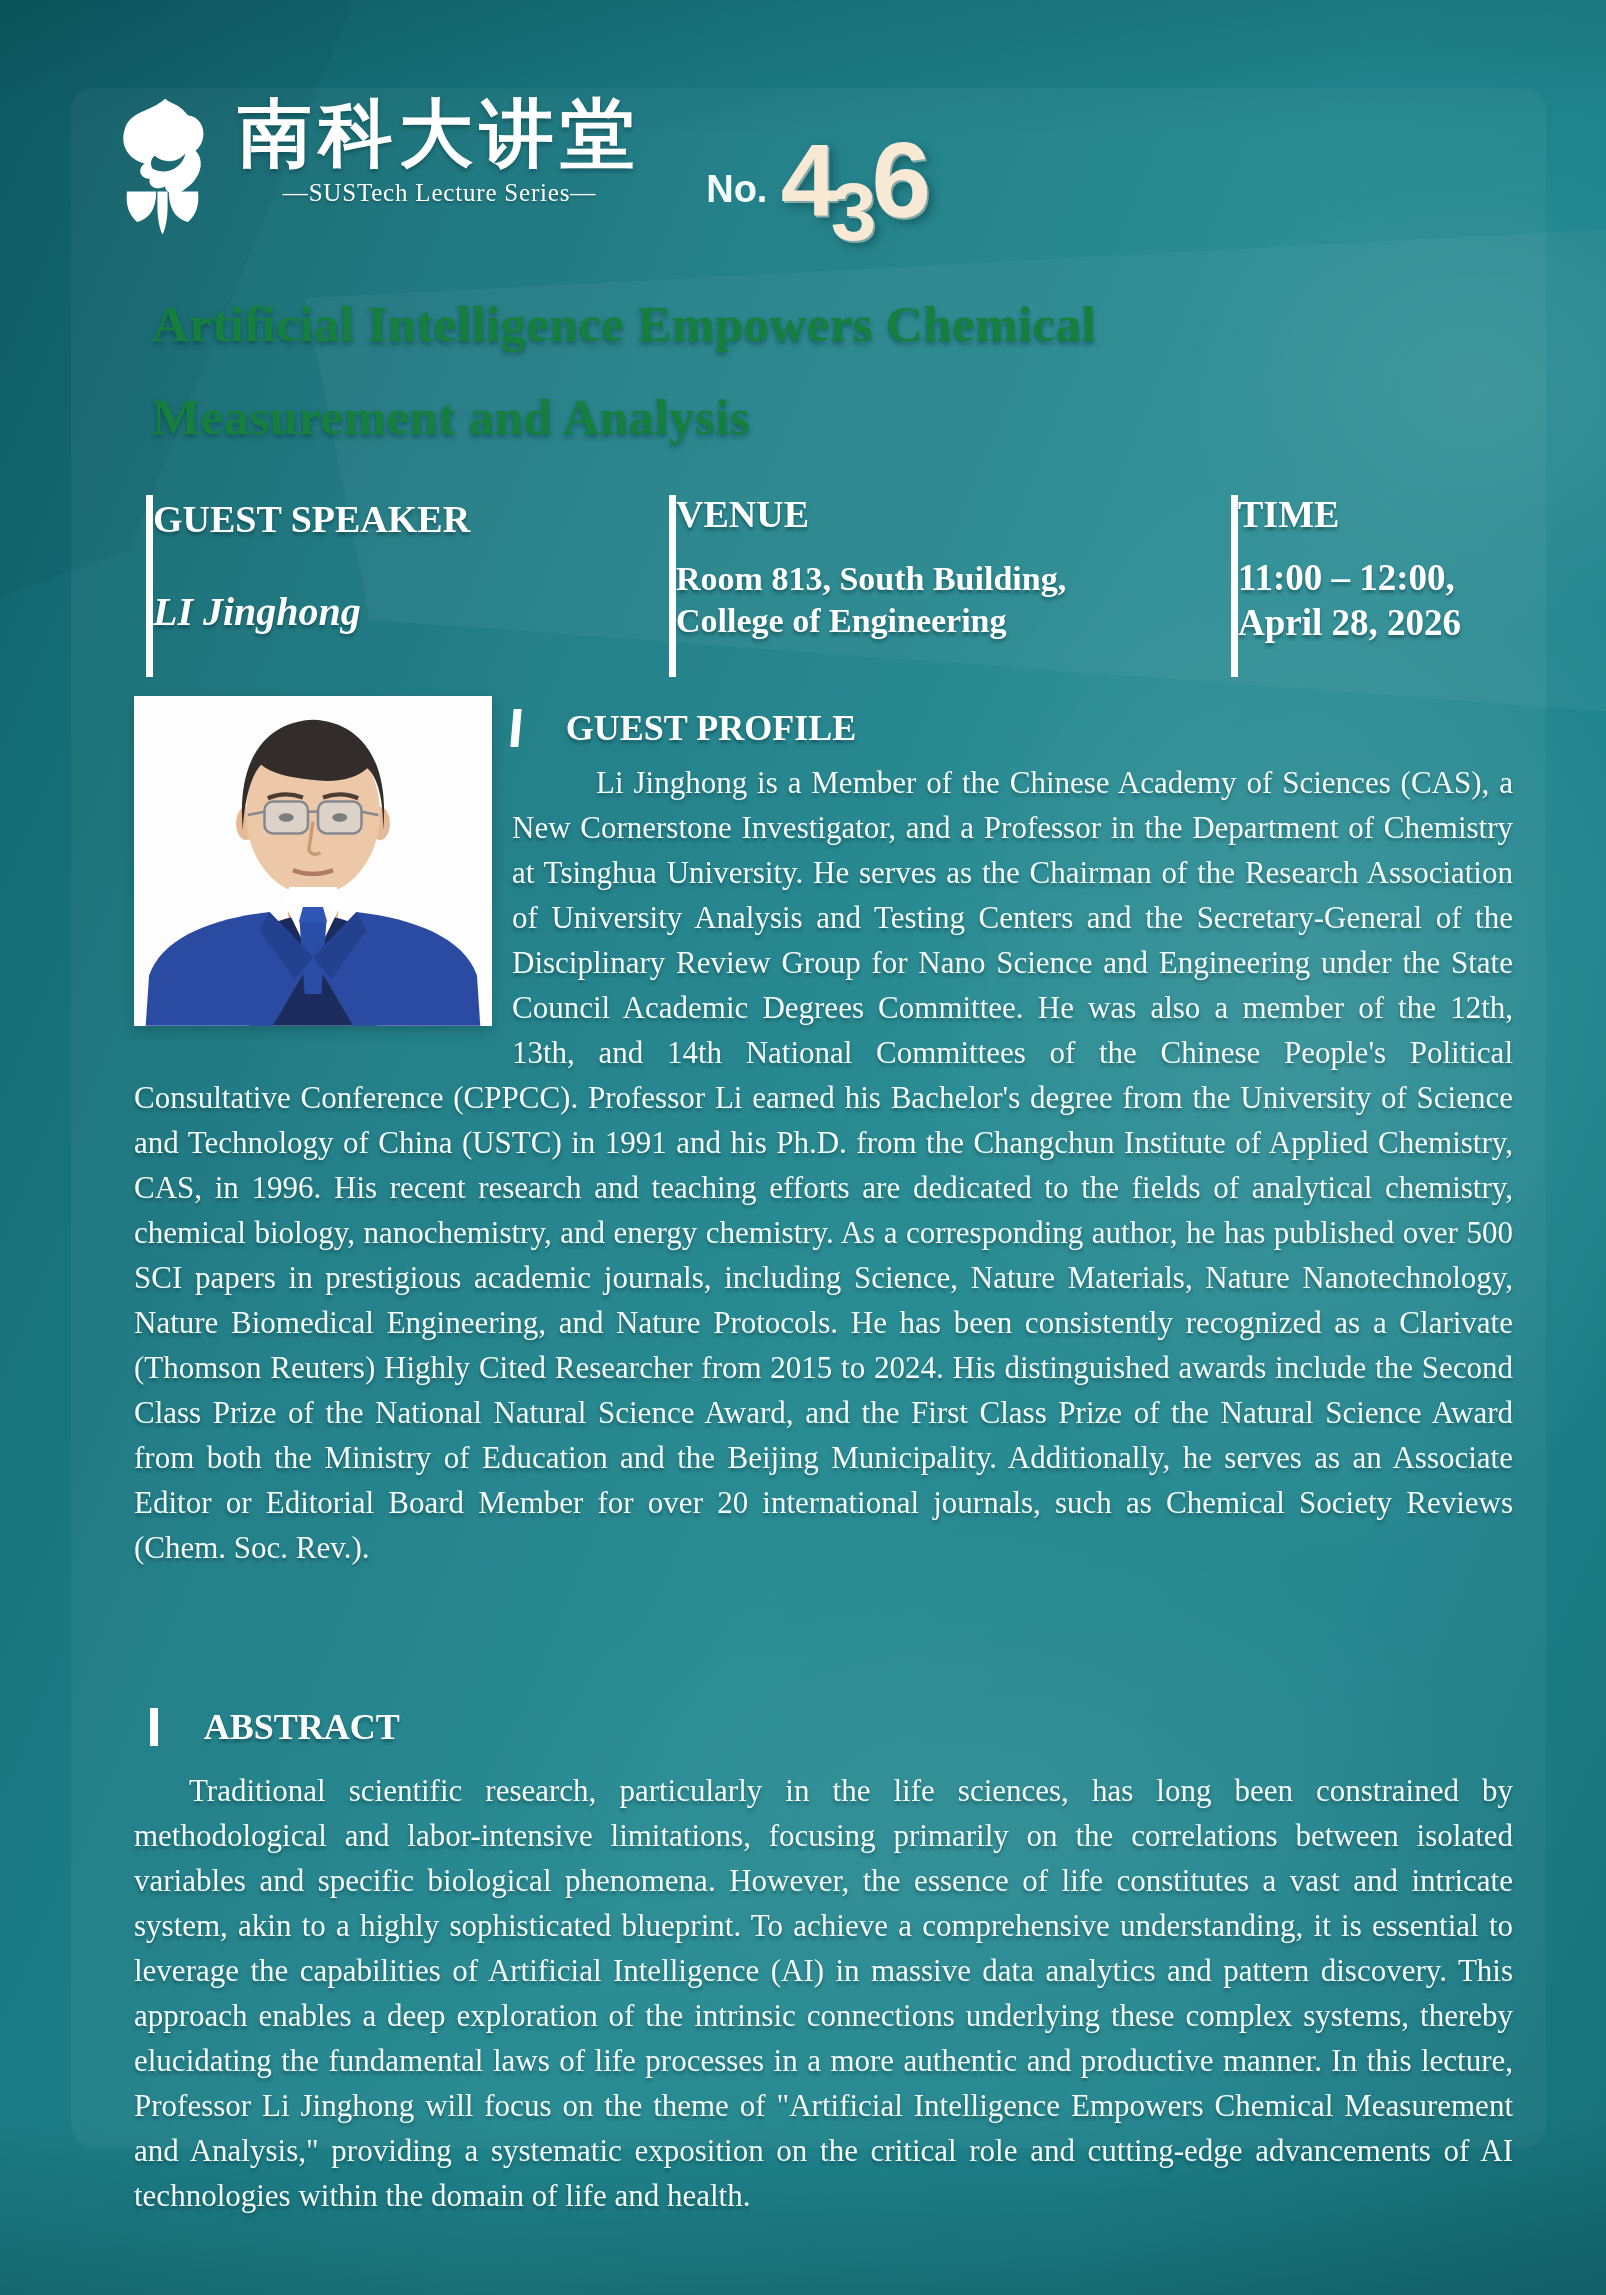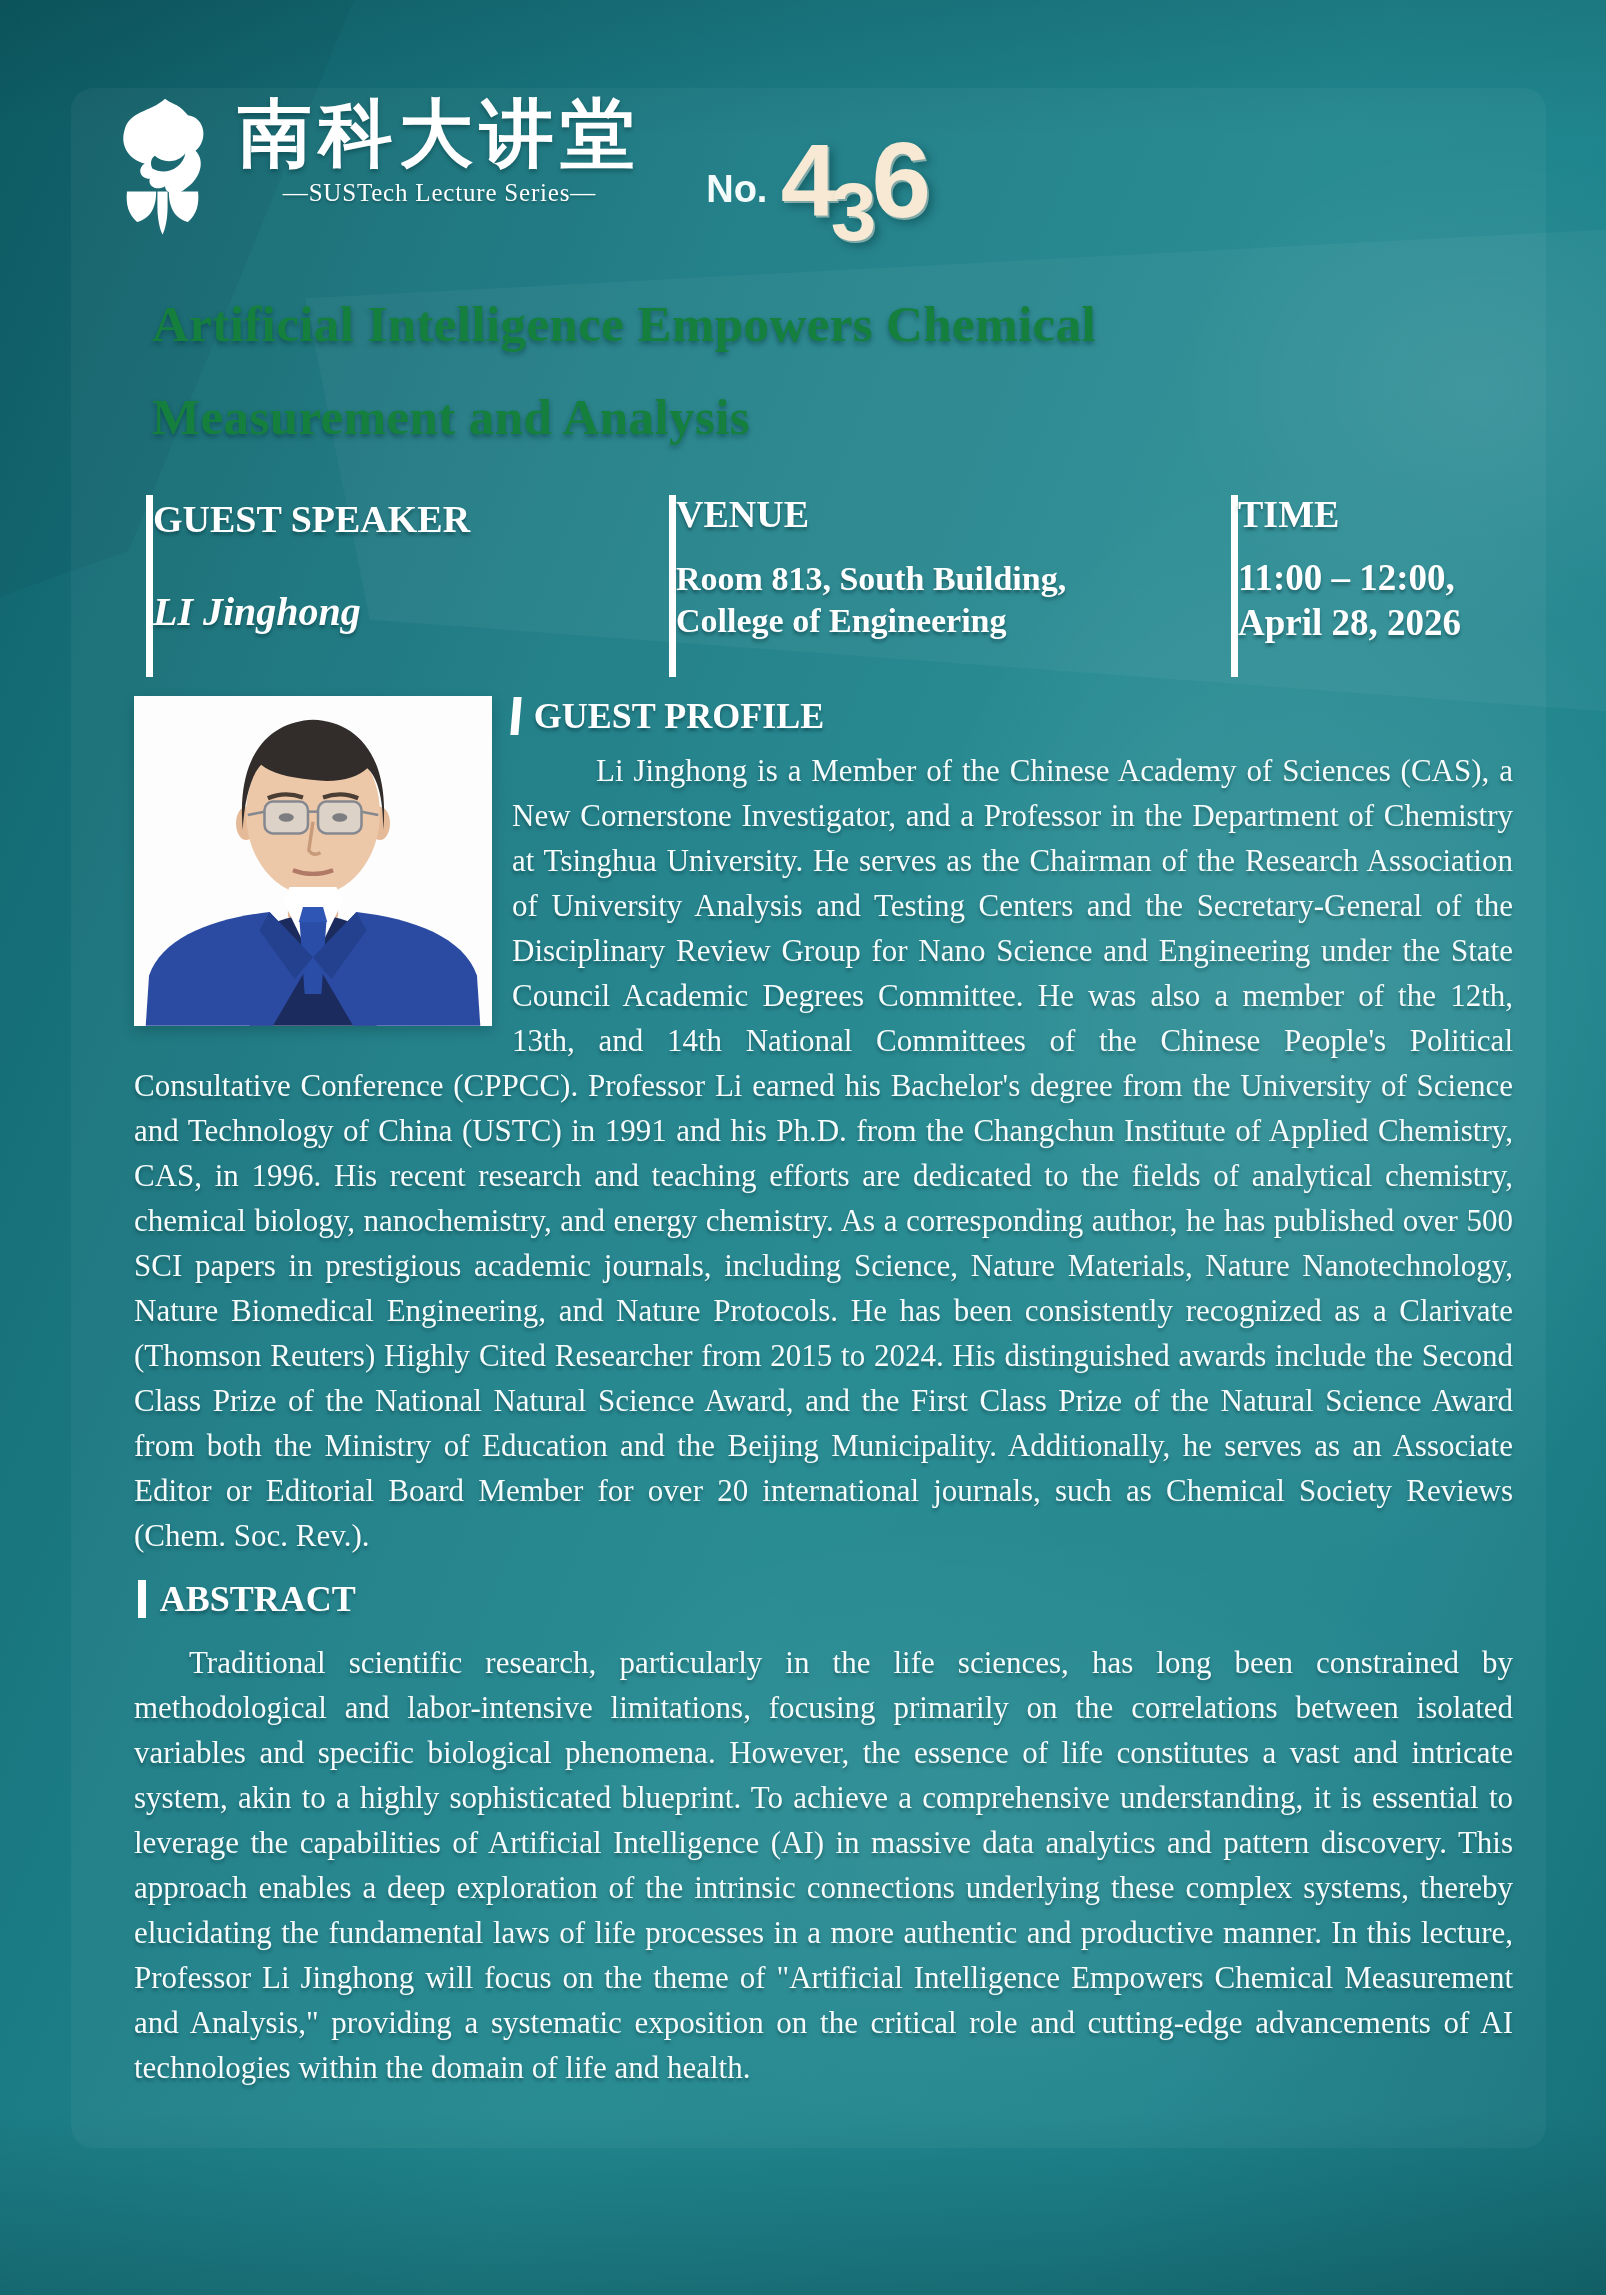--- a/index.html
+++ b/index.html
@@ -48,35 +48,35 @@
   .col-venue{width:562px;}
   .col-time{width:301px;}
   .info-label{font-size:38px;font-weight:bold;line-height:1;margin:5px 0 0 0;
     text-shadow:0 2.5px 3.3px rgba(0,45,50,0.45);white-space:nowrap;}
   .col-venue .info-label,.col-time .info-label{margin-top:0;}
   .speaker-name{font-size:40px;font-weight:bold;margin-top:50px;text-shadow:0 2.5px 3.3px rgba(0,45,50,0.45);font-style:italic;}
   .venue-text{font-size:34px;font-weight:bold;line-height:42px;margin-top:25px;text-shadow:0 2.5px 3.3px rgba(0,45,50,0.45);}
   .time-text{font-size:37px;font-weight:bold;line-height:45px;margin-top:22px;text-shadow:0 2.5px 3.3px rgba(0,45,50,0.45);}
 
   
-  .section-heading{font-size:36px;font-weight:bold;margin:4px;line-height:1;
-    text-shadow:0 2.5px 3.3px rgba(0,45,50,0.45);display:flex;align-items:center;}
+  .section-heading{font-size:36px;font-weight:bold;margin:16px;line-height:1;
+    text-shadow:0 2.5px 3.3px rgba(0,45,50,0.45);display:flex;align-items:center;gap:32px;}
   .heading-bar{display:inline-block;width:8.4px;height:38px;background:#ffffff;margin-right:13.4px;flex:0 0 auto;}
   .bar-skew{transform:skewX(-5deg);}
 
   .profile{position:absolute;left:134px;top:693px;width:1379px;}
   .photo{float:left;width:358px;height:330px;margin:3.3px 20px 8.4px 0;background:#fdfdfd;
     box-shadow:0 5px 11.7px rgba(0,40,45,0.25);}
   .photo svg{display:block;width:100%;height:100%;}
   .profile .section-heading{margin-bottom:13.4px;}
   .body-text{margin:0;font-size:31px;line-height:45px;text-align:justify;
     color:#f6fbfb;text-shadow:0 2.5px 3.3px rgba(0,45,50,0.42);}
   .profile .body-text{text-indent:84px;}
 
-  .abstract{position:absolute;left:134px;top:1576px;width:1379px;}
+  .abstract{position:absolute;left:134px;top:1692px;width:1379px;}
   .abstract .body-text{text-indent:55px;margin-top:22px;}
 </style>
 </head>
 <body>
 
 <div class="bg bg-facet1"></div>
 <div class="bg bg-facet2"></div>
 <div class="bg-panel"></div>
 <div class="bg bg-glow1"></div>
 <div class="bg bg-glow2"></div>

